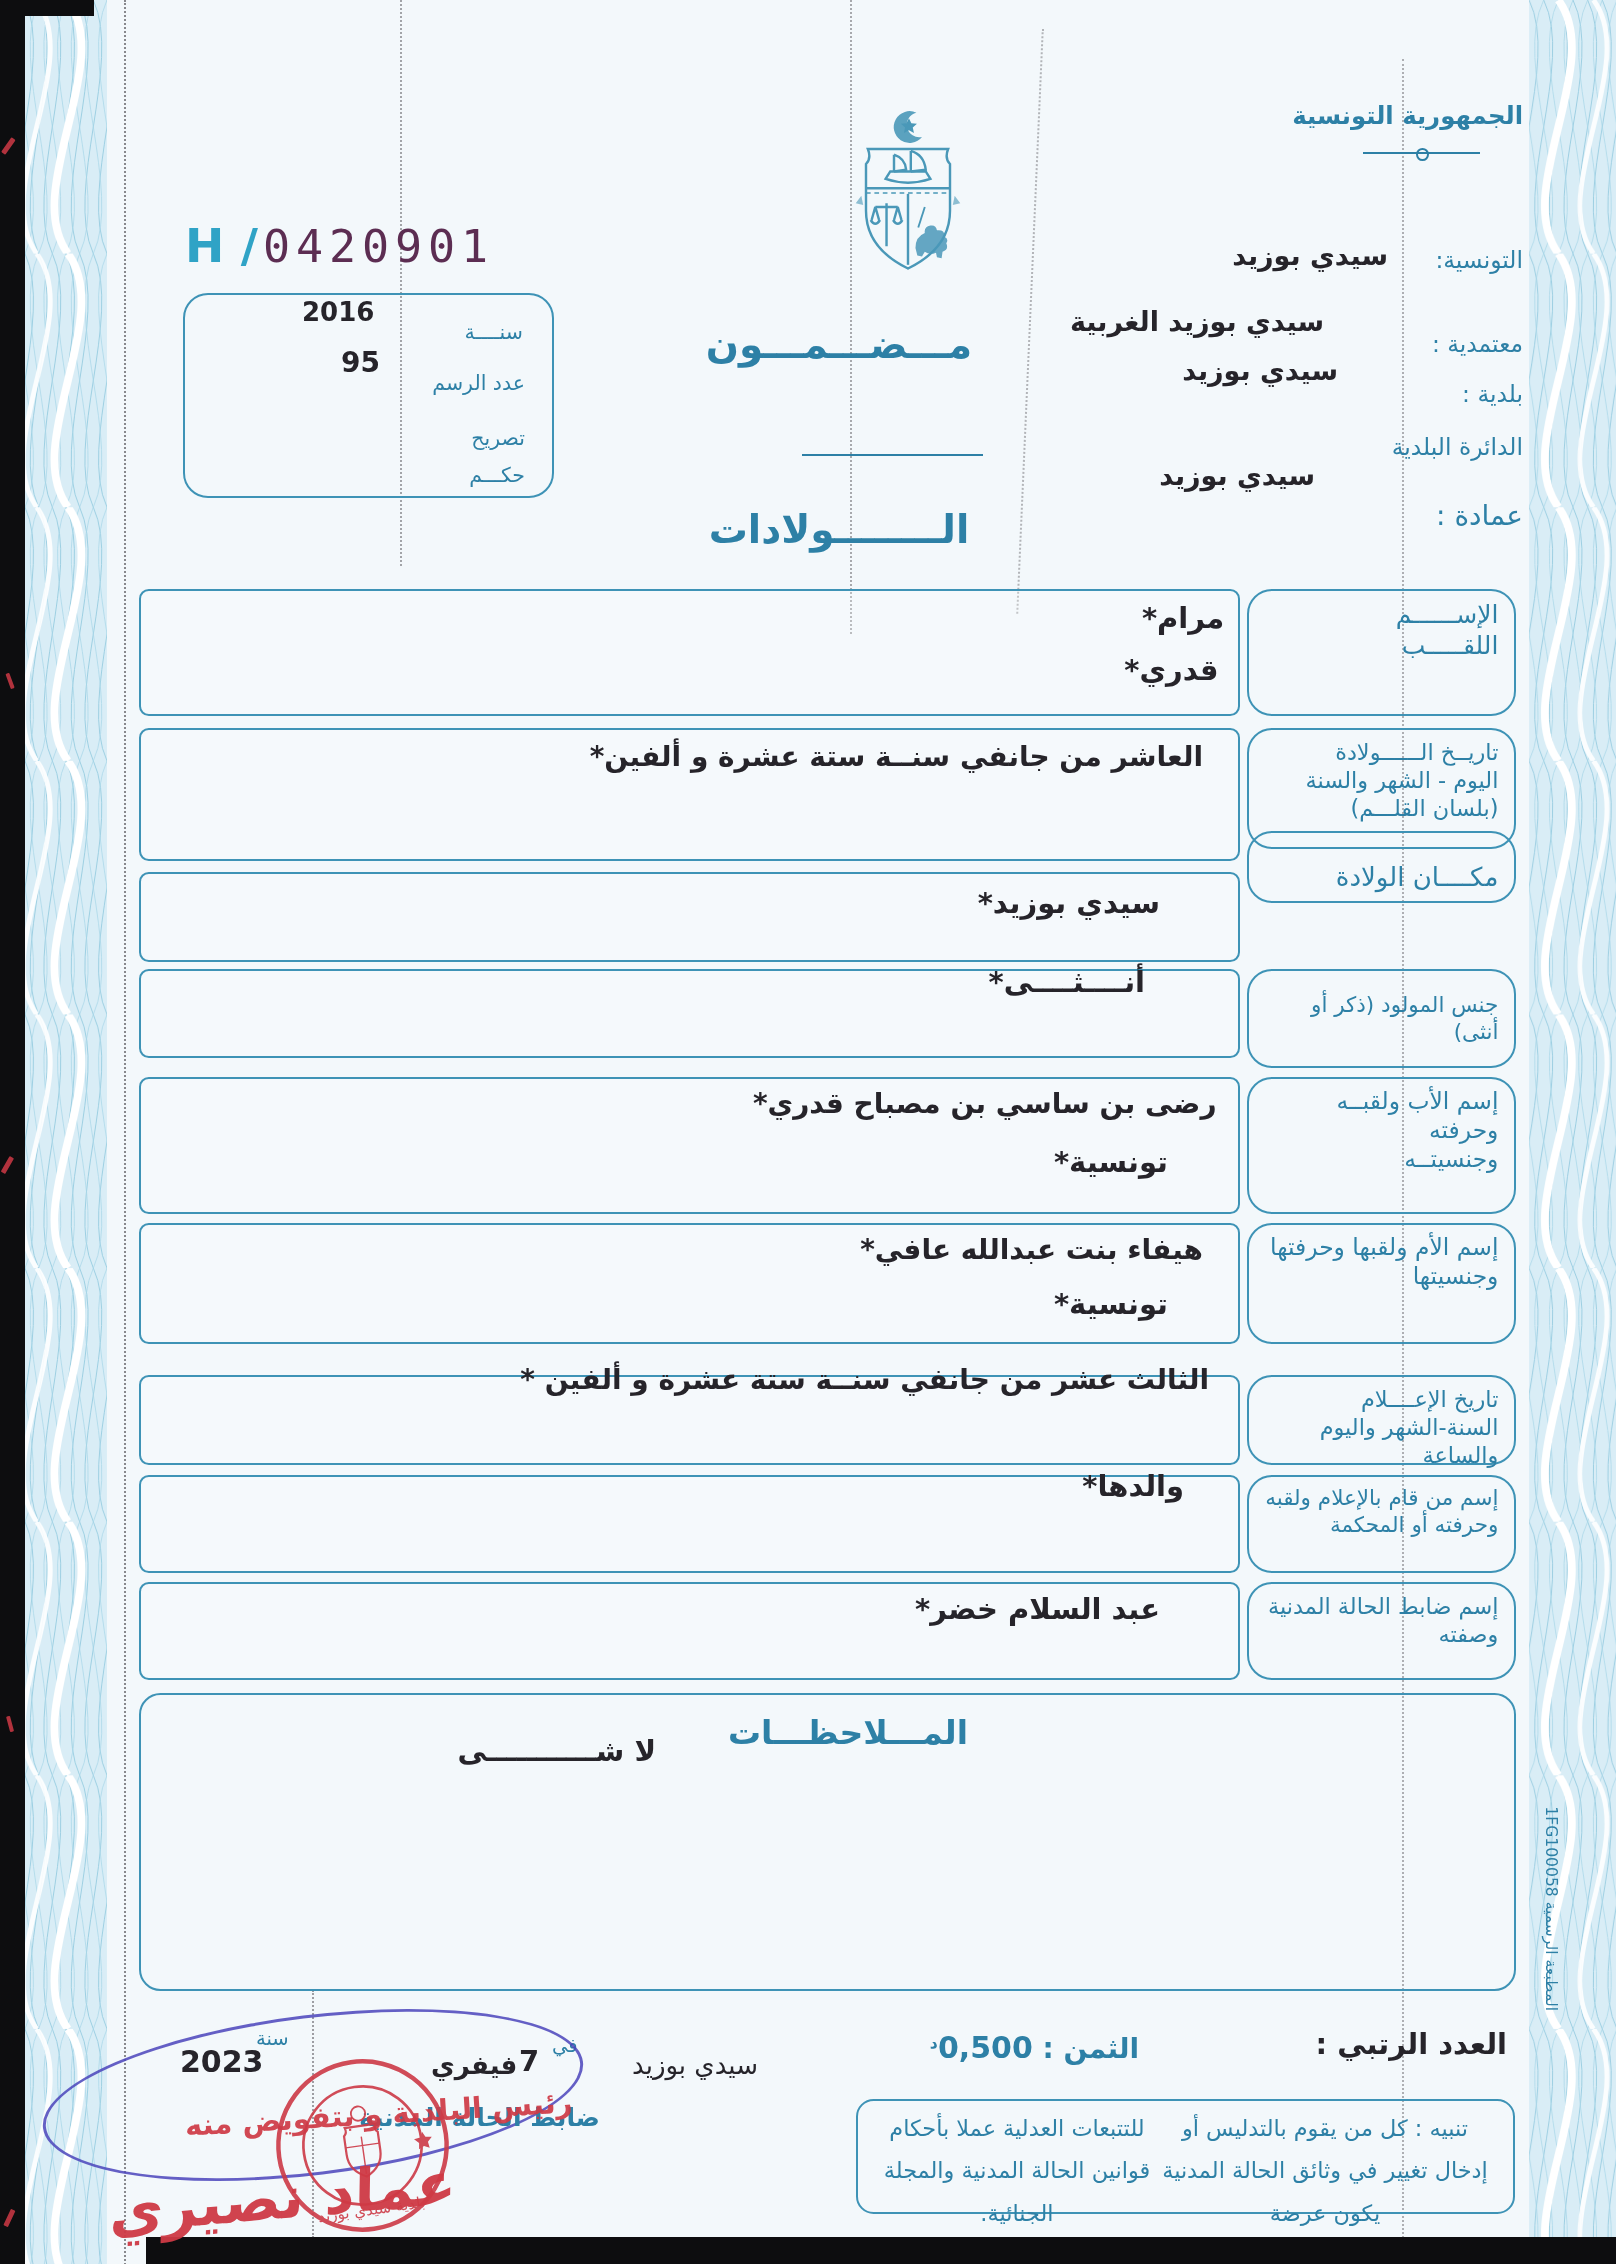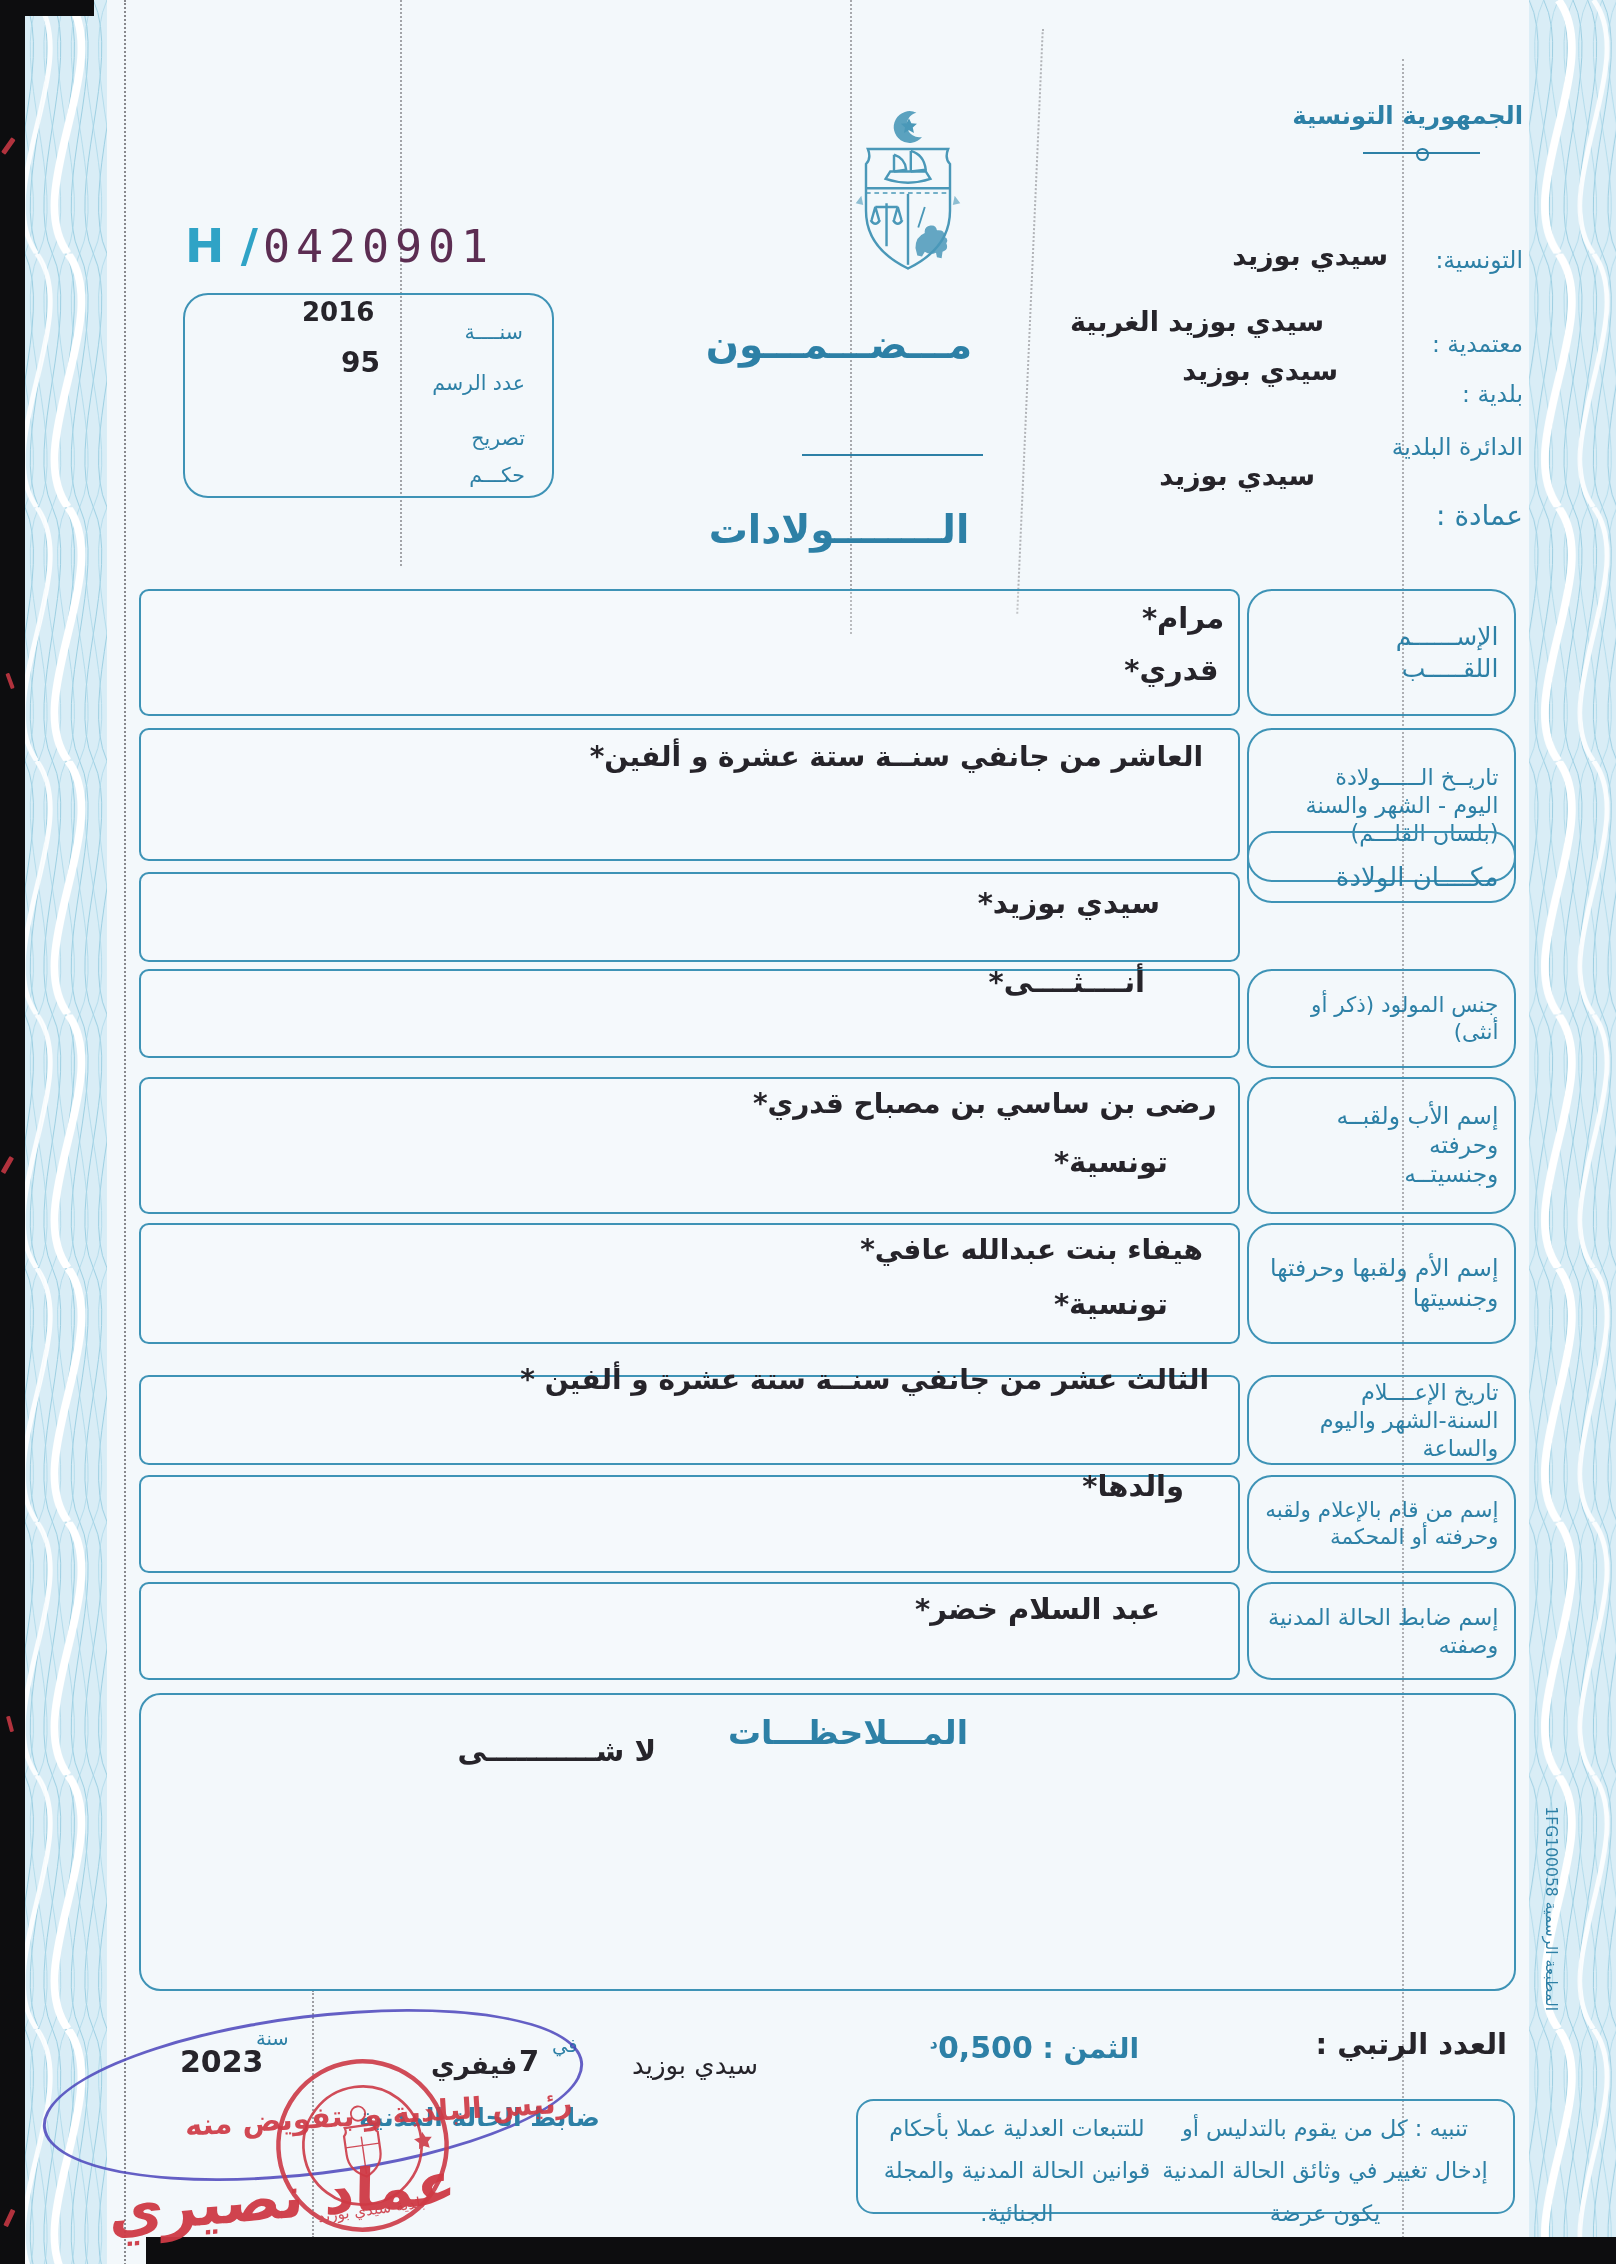--- a/index.html
+++ b/index.html
@@ -10,21 +10,21 @@
   .ink{color:var(--ink);}
   .b{font-weight:bold;}
   
   .edge{background:#0d0d0f;}
   .scanmark{background:var(--red);opacity:.85;border-radius:1px;}
   .fold{border-right:2px dotted rgba(28,24,30,.5);width:0;}
   
   .vbox{left:139px;width:1101px;border:2.9px solid var(--boxline);border-radius:9.8px;
         background:rgba(255,255,255,.22);box-sizing:border-box;padding-left:24px;}
   .lbox{left:1247px;width:269px;border:2.9px solid var(--boxline);border-radius:25px;
-        box-sizing:border-box;display:flex;flex-direction:column;justify-content:center;
+        box-sizing:border-box;display:flex;flex-direction:column;justify-content:flex-start;
         padding:7.8px 15.6px;text-align:right;color:var(--teal);line-height:1.25;}
   .val{position:absolute;font-weight:bold;color:var(--ink);font-size:29px;white-space:nowrap;}
   .rbox{border:2.9px solid var(--boxline);border-radius:25px;box-sizing:border-box;}
   .hdr-divider-line{border-top:2px solid var(--teal);}
   .hdr-divider-dot{width:8.8px;height:8.8px;border:2px solid var(--teal);border-radius:50%;
                    background:transparent;}
   sup.cur{font-size:15.6px;}
 </style>
 </head>
 <body>
@@ -162,21 +162,21 @@
     <span class="val" style="top:62px;right:19.5px">قدري*</span>
   </div>
   <div class="abs lbox" style="top:589px;height:127px;font-size:25px">
     <span>الإســــــم</span>
     <span>اللقـــــب</span>
   </div>
 
   <div class="abs vbox" style="top:728px;height:133px">
     <span class="val" style="top:9.8px;right:35px;font-size:28px">العاشر من جانفي سنــة ستة عشرة و ألفين*</span>
   </div>
-  <div class="abs lbox" style="top:728px;height:154px;font-size:22.4px">
+  <div class="abs lbox" style="top:728px;height:121px;font-size:22.4px">
     <span>تاريــخ الــــــولادة</span>
     <span>اليوم - الشهر والسنة</span>
     <span>(بلسان القلـــم)</span>
   </div>
 
   <div class="abs vbox" style="top:872px;height:90px">
     <span class="val" style="top:11.7px;right:78px">سيدي بوزيد*</span>
   </div>
   <div class="abs lbox" style="top:831px;height:72px;font-size:26px;justify-content:flex-end">
     <span>مكــــان الولادة</span>

